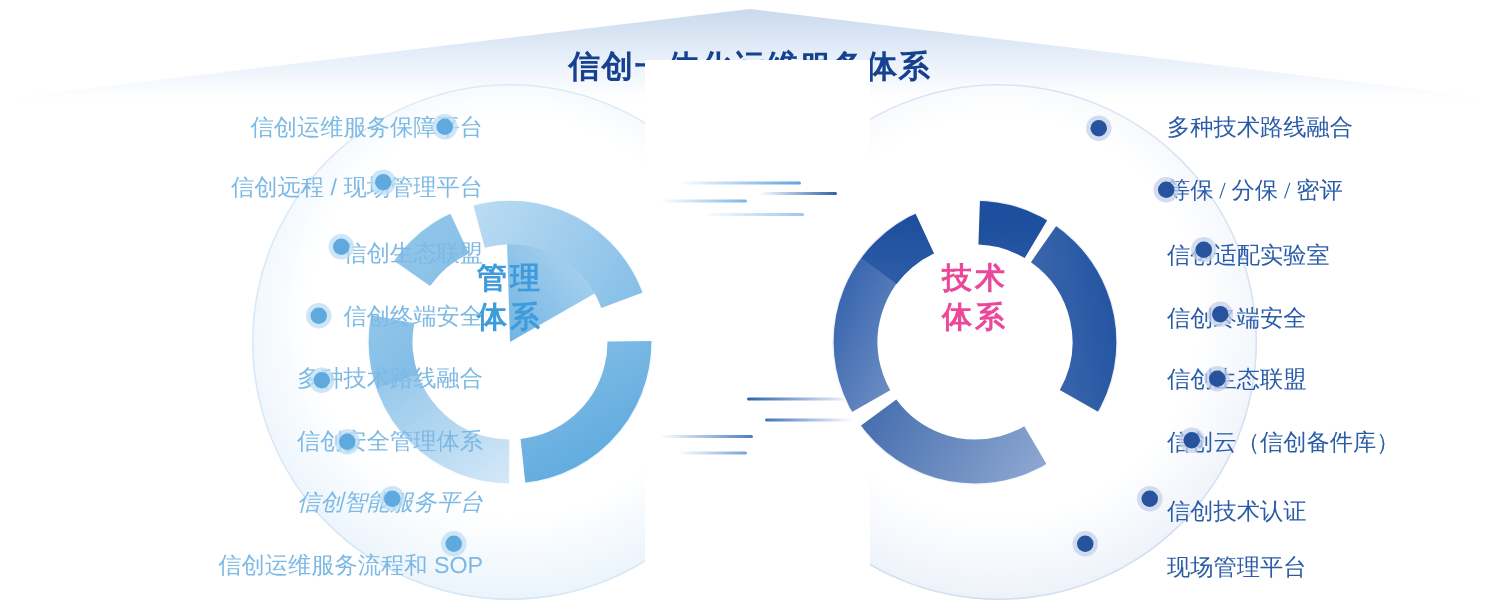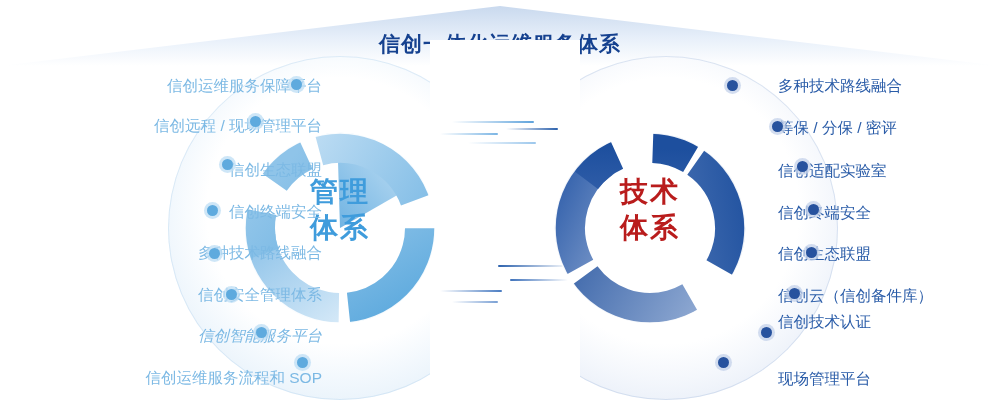--- a/index.html
+++ b/index.html
@@ -38,24 +38,24 @@
   }
 
   
   .donut{position:absolute;width:228px;height:228px;}
   .donut-l{left:226px;top:114px;}
   .donut-r{left:536px;top:114px;}
   .donut svg{display:block;}
 
   .donut-label{
     position:absolute;width:228px;text-align:center;
-    font-size:28px;font-weight:bold;line-height:1.28;letter-spacing:2px;
+    font-size:20px;font-weight:bold;line-height:1.28;letter-spacing:2px;
   }
   .donut-l .donut-label{top:60px;color:#3f9cdc;}
-  .donut-r .donut-label{top:60px;color:#b91c1c;}
+  .donut-r .donut-label{top:60px;color:#ec4899;}
 
   
   .labels{position:absolute;top:0;width:340px;}
   .labels-l{left:-18px;}
   .labels-r{left:778px;}
   .lbl{
     position:absolute;white-space:nowrap;font-size:15.5px;line-height:1;
   }
   .labels-l .lbl{right:0;text-align:right;color:#7cb9e4;}
   .labels-r .lbl{left:0;text-align:left;color:#2a5ca8;}
@@ -178,26 +178,26 @@
     <div class="lbl" style="top:162px;">信创生态联盟</div>
     <div class="lbl" style="top:204px;">信创终端安全</div>
     <div class="lbl" style="top:245px;">多种技术路线融合</div>
     <div class="lbl" style="top:287px;">信创安全管理体系</div>
     <div class="lbl" style="top:328px;font-style:italic;">信创智能服务平台</div>
     <div class="lbl" style="top:370px;text-align:right;">信创运维服务流程和 SOP</div>
   </div>
 
   <div class="labels labels-r">
     <div class="lbl" style="top:78px;">多种技术路线融合</div>
-    <div class="lbl" style="top:120px;">等保 / 分保 / 密评</div>
+    <div class="lbl" style="top:120px;font-family:Liberation Serif, serif;">等保 / 分保 / 密评</div>
     <div class="lbl" style="top:163px;">信创适配实验室</div>
     <div class="lbl" style="top:205px;">信创终端安全</div>
     <div class="lbl" style="top:246px;">信创生态联盟</div>
     <div class="lbl" style="top:288px;">信创云（信创备件库）</div>
-    <div class="lbl" style="top:314px;text-align:center;">信创技术认证</div>
+    <div class="lbl" style="top:334px;text-align:center;">信创技术认证</div>
     <div class="lbl" style="top:371px;">现场管理平台</div>
   </div>
 
   <div class="dot dot-l" style="left:291px;top:79px;"></div>
   <div class="dot dot-l" style="left:250px;top:116px;"></div>
   <div class="dot dot-l" style="left:222px;top:159px;"></div>
   <div class="dot dot-l" style="left:207px;top:205px;"></div>
   <div class="dot dot-l" style="left:209px;top:248px;"></div>
   <div class="dot dot-l" style="left:226px;top:289px;"></div>
   <div class="dot dot-l" style="left:256px;top:327px;"></div>

